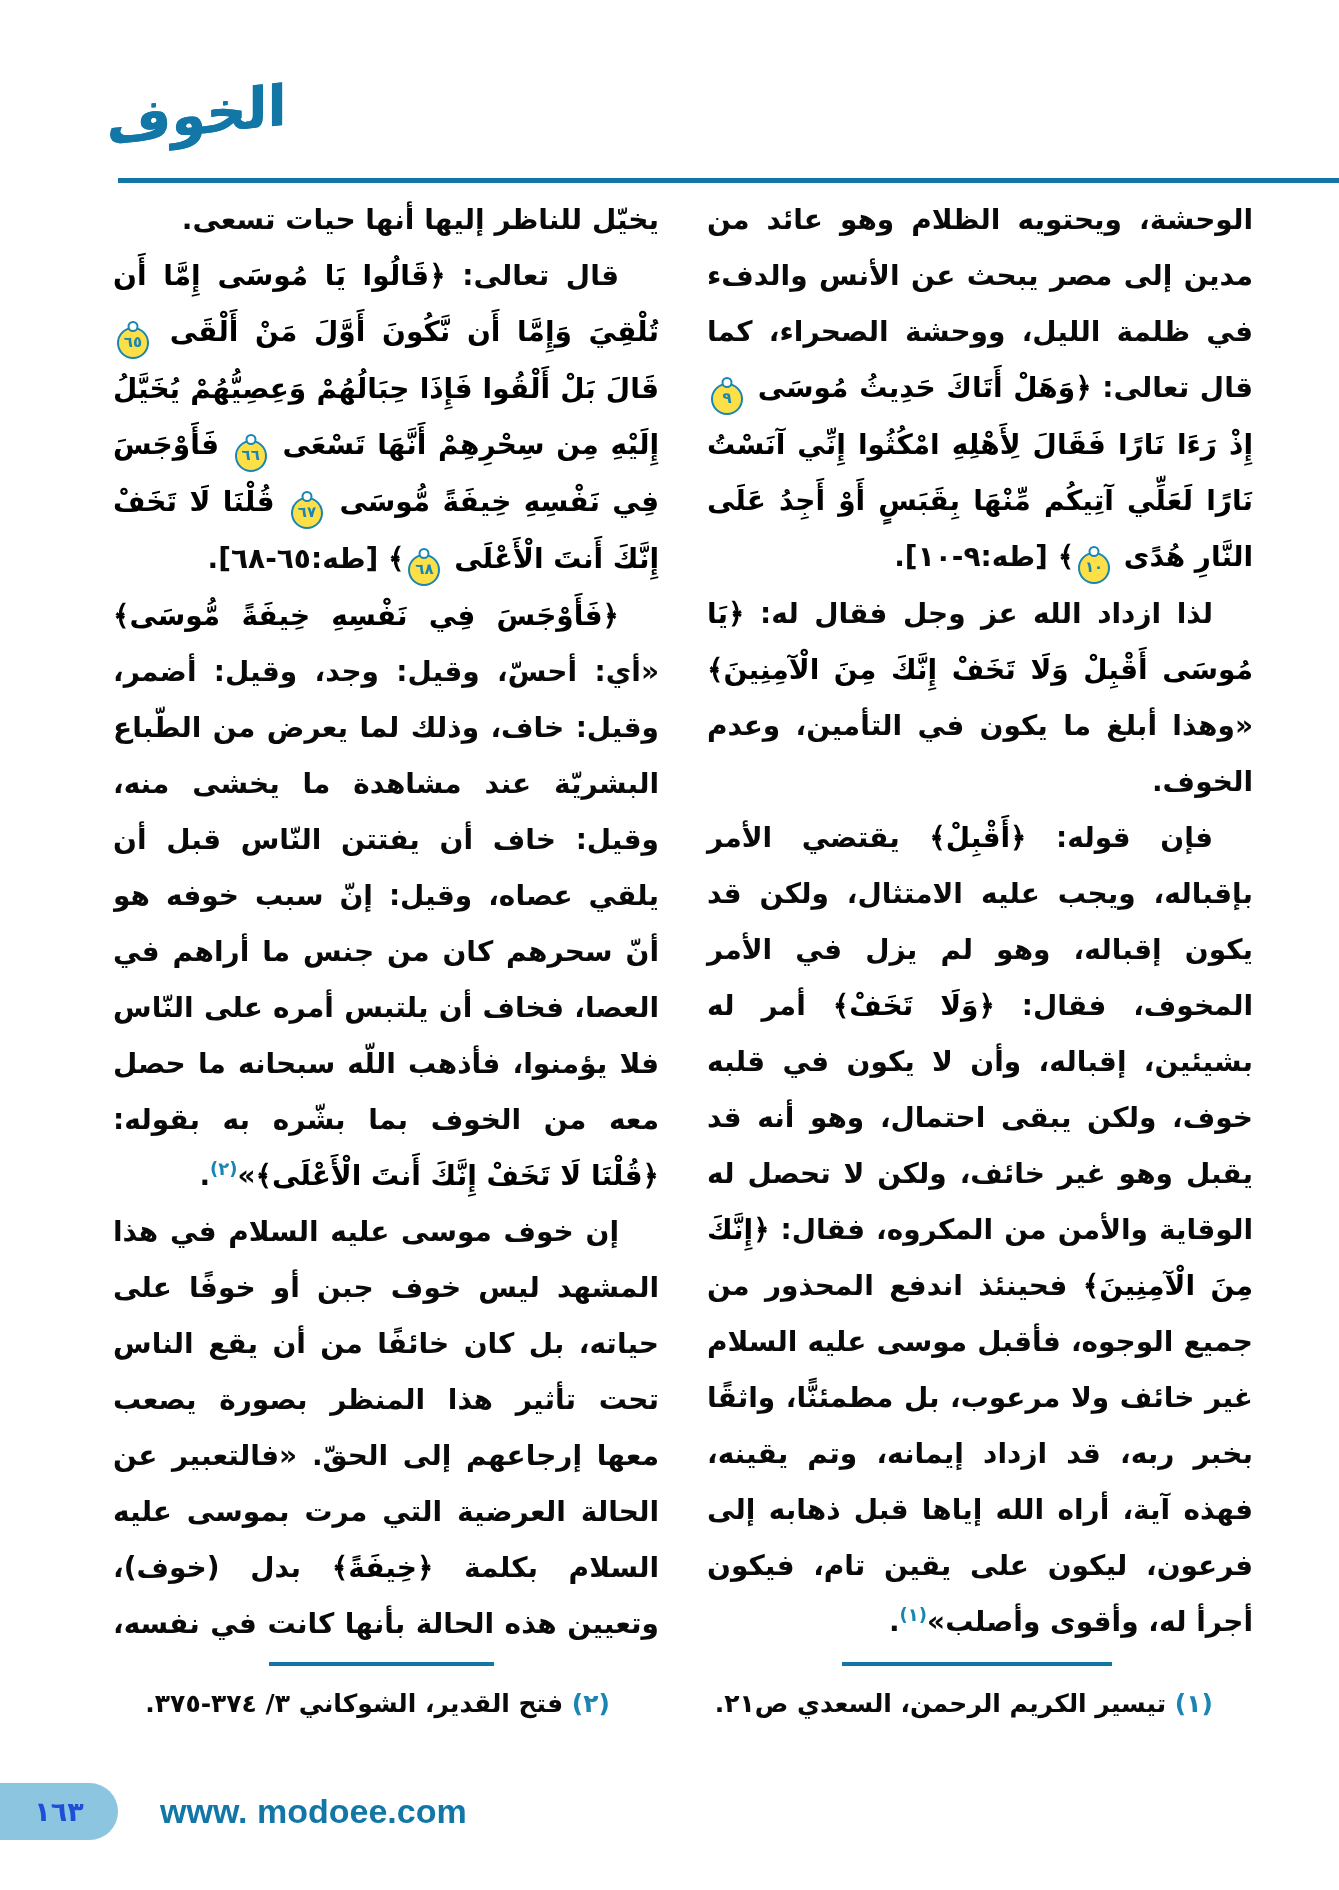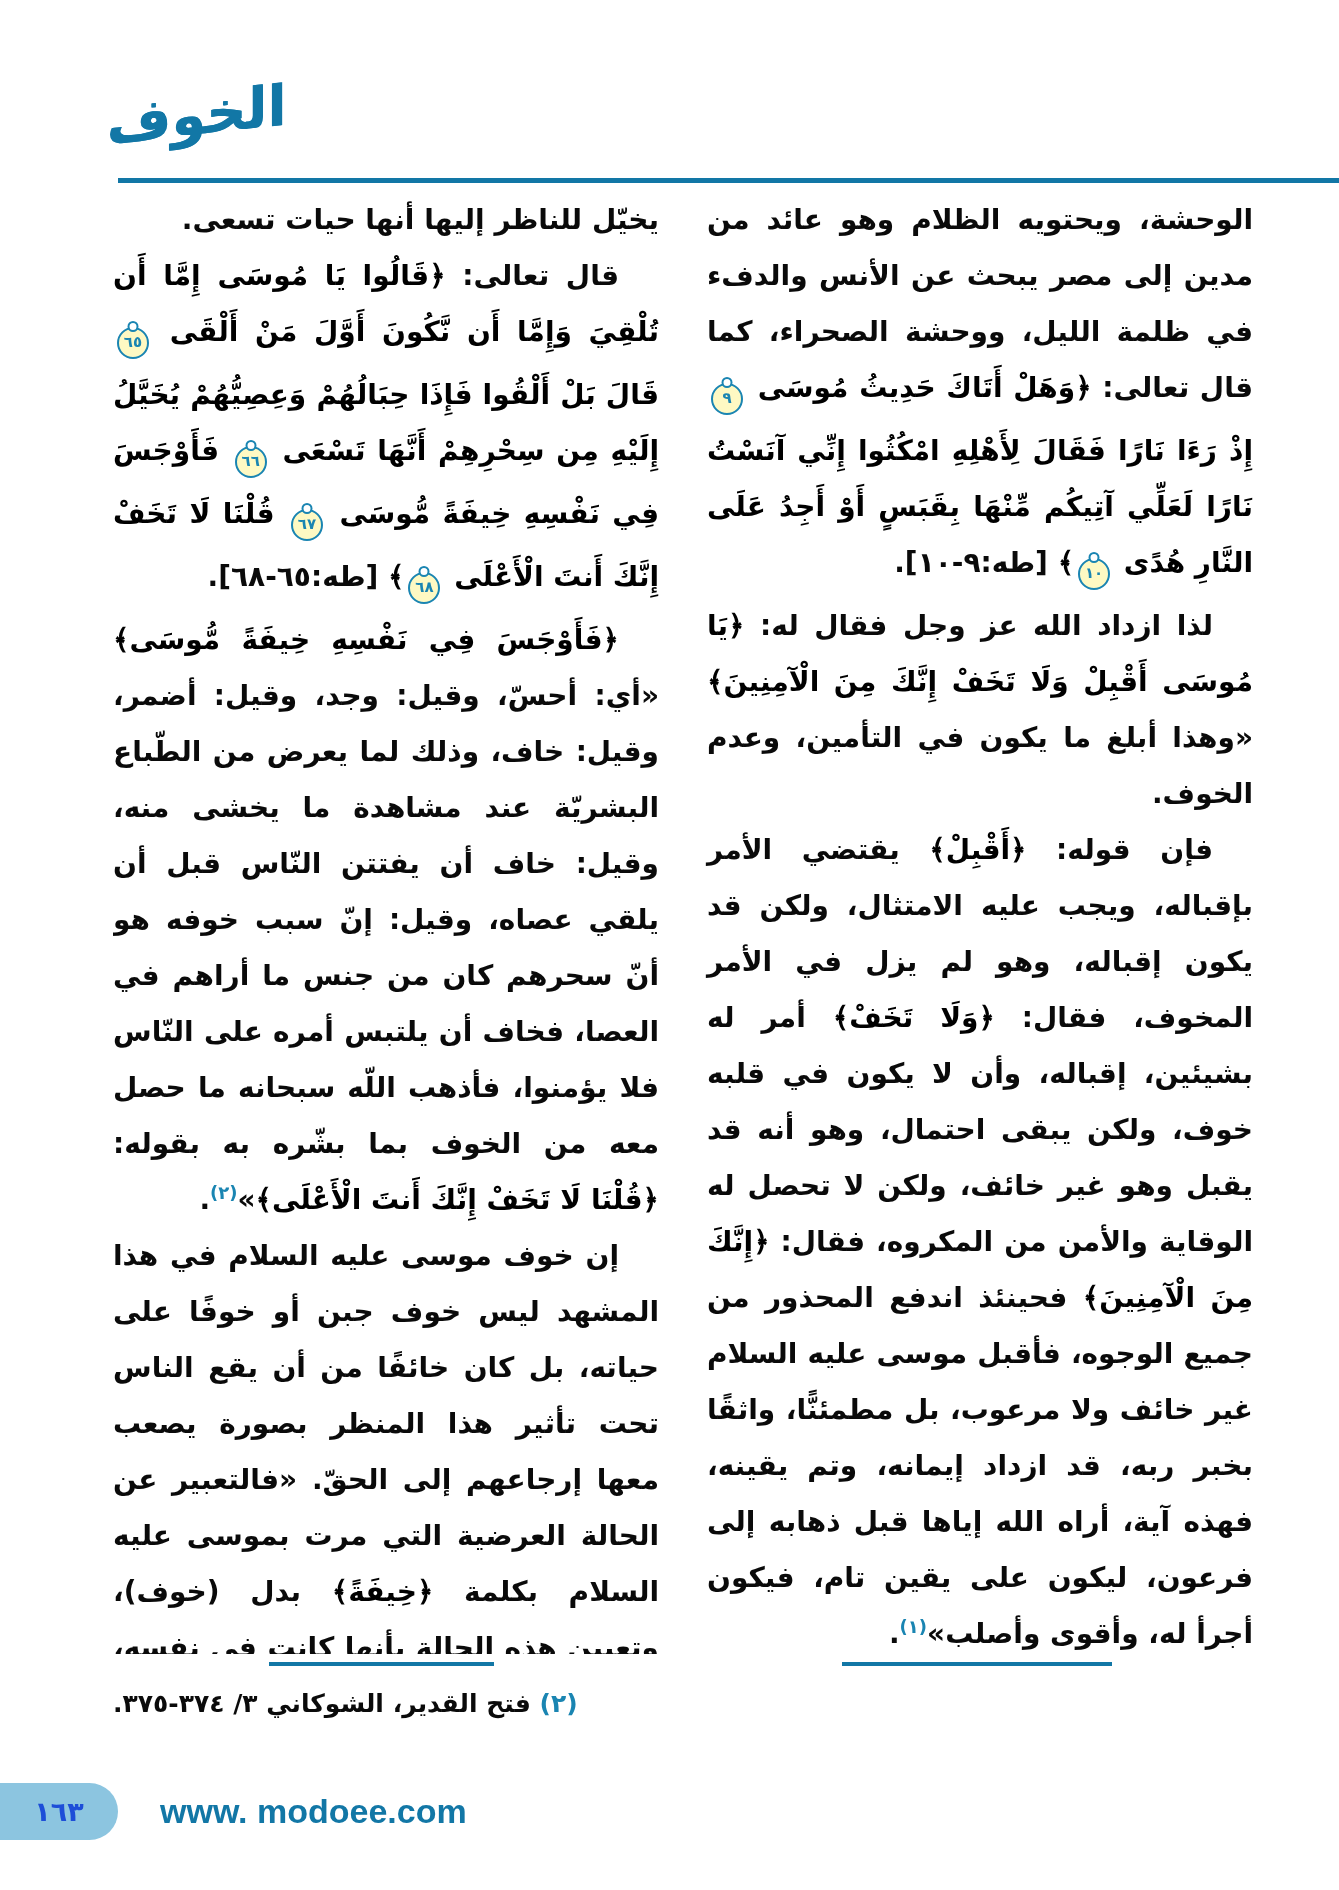--- a/index.html
+++ b/index.html
@@ -27,37 +27,37 @@
     margin:0;color:#0a0a0a;font-size:28px;line-height:56px;font-weight:bold;
     text-align:justify;direction:rtl;
   }
   .para.indent{text-indent:40px;}
   .quran{color:#000000;font-weight:bold;}
   .fnref{color:#1a85b2;font-size:18px;vertical-align:super;line-height:0;font-weight:bold;}
   .aya{
     display:inline-block;box-sizing:border-box;min-width:32px;height:32px;
     border:2px solid #1a85b2;border-radius:50%;
     color:#1a85b2;font-size:15px;line-height:27px;text-align:center;
-    vertical-align:-6px;margin:8px 4px;position:relative;background:#fef9c3;
+    vertical-align:-6px;margin:2px 4px;position:relative;background:#fde047;
     text-indent:0;
   }
   .aya::before{
     content:"";position:absolute;top:-8px;left:50%;transform:translateX(-50%);
     width:7px;height:7px;border:2px solid #1a85b2;border-radius:50%;background:#fff;
   }
   
   .fn-area{position:absolute;direction:rtl;}
   .fn-area.right{left:700px;top:1662px;width:553px;}
   .fn-area.left{left:113px;top:1662px;width:537px;}
   .fn-rule{height:4px;background:#1277a6;margin:0 auto 18px auto;}
   .fn-area.right .fn-rule{width:270px;}
   .fn-area.left .fn-rule{width:225px;}
   .fn-text{
     margin:0;font-size:25px;line-height:40px;font-weight:bold;color:#0a0a0a;
-    text-align:left;padding-right:40px;
+    text-align:right;padding-right:40px;
   }
   .fn-marker{color:#1a85b2;}
   
   .page-tab{
     position:absolute;left:0;top:1783px;width:118px;height:57px;
     background:#8cc5e0;border-radius:0 29px 29px 0;
     display:flex;align-items:center;justify-content:center;
     color:#1d4ed8;font-size:27px;font-weight:bold;
   }
   .website{
@@ -88,20 +88,21 @@
           <p class="para"><span>يخيّل للناظر إليها أنها حيات تسعى.</span></p>
           <p class="para indent"><span>قال تعالى: </span><span class="quran">﴿قَالُوا يَا مُوسَى إِمَّا أَن تُلْقِيَ وَإِمَّا أَن نَّكُونَ أَوَّلَ مَنْ أَلْقَى </span><span class="aya">٦٥</span><span class="quran"> قَالَ بَلْ أَلْقُوا فَإِذَا حِبَالُهُمْ وَعِصِيُّهُمْ يُخَيَّلُ إِلَيْهِ مِن سِحْرِهِمْ أَنَّهَا تَسْعَى </span><span class="aya">٦٦</span><span class="quran"> فَأَوْجَسَ فِي نَفْسِهِ خِيفَةً مُّوسَى </span><span class="aya">٦٧</span><span class="quran"> قُلْنَا لَا تَخَفْ إِنَّكَ أَنتَ الْأَعْلَى </span><span class="aya">٦٨</span><span class="quran">﴾</span><span> [طه:٦٥-٦٨].</span></p>
           <p class="para indent"><span class="quran">﴿فَأَوْجَسَ فِي نَفْسِهِ خِيفَةً مُّوسَى﴾</span><span> «أي: أحسّ، وقيل: وجد، وقيل: أضمر، وقيل: خاف، وذلك لما يعرض من الطّباع البشريّة عند مشاهدة ما يخشى منه، وقيل: خاف أن يفتتن النّاس قبل أن يلقي عصاه، وقيل: إنّ سبب خوفه هو أنّ سحرهم كان من جنس ما أراهم في العصا، فخاف أن يلتبس أمره على النّاس فلا يؤمنوا، فأذهب اللّه سبحانه ما حصل معه من الخوف بما بشّره به بقوله: </span><span class="quran">﴿قُلْنَا لَا تَخَفْ إِنَّكَ أَنتَ الْأَعْلَى﴾</span><span>»</span><span class="fnref">(٢)</span><span>.</span></p>
           <p class="para indent"><span>إن خوف موسى عليه السلام في هذا المشهد ليس خوف جبن أو خوفًا على حياته، بل كان خائفًا من أن يقع الناس تحت تأثير هذا المنظر بصورة يصعب معها إرجاعهم إلى الحقّ. «فالتعبير عن الحالة العرضية التي مرت بموسى عليه السلام بكلمة </span><span class="quran">﴿خِيفَةً﴾</span><span> بدل (خوف)، وتعيين هذه الحالة بأنها كانت في نفسه، يشير إلى أنها كانت حالة نفسية عرضية سريعة، سرعان مازالت وتلاشت، وحلَّ محلها يقينه وثقته</span></p>
         </div>
     </section>
   </main>
 
   <div class="fn-area right">
     <div class="fn-rule"></div>
+    <p class="fn-text"><span class="fn-marker">(١)</span> <span>تيسير الكريم الرحمن، السعدي ص٢١.</span></p>
   </div>
 
   <div class="fn-area left">
     <div class="fn-rule"></div>
     <p class="fn-text"><span class="fn-marker">(٢)</span> <span>فتح القدير، الشوكاني ٣/ ٣٧٤-٣٧٥.</span></p>
   </div>
 
   <div class="page-tab">
     <span>١٦٣</span>
   </div>

